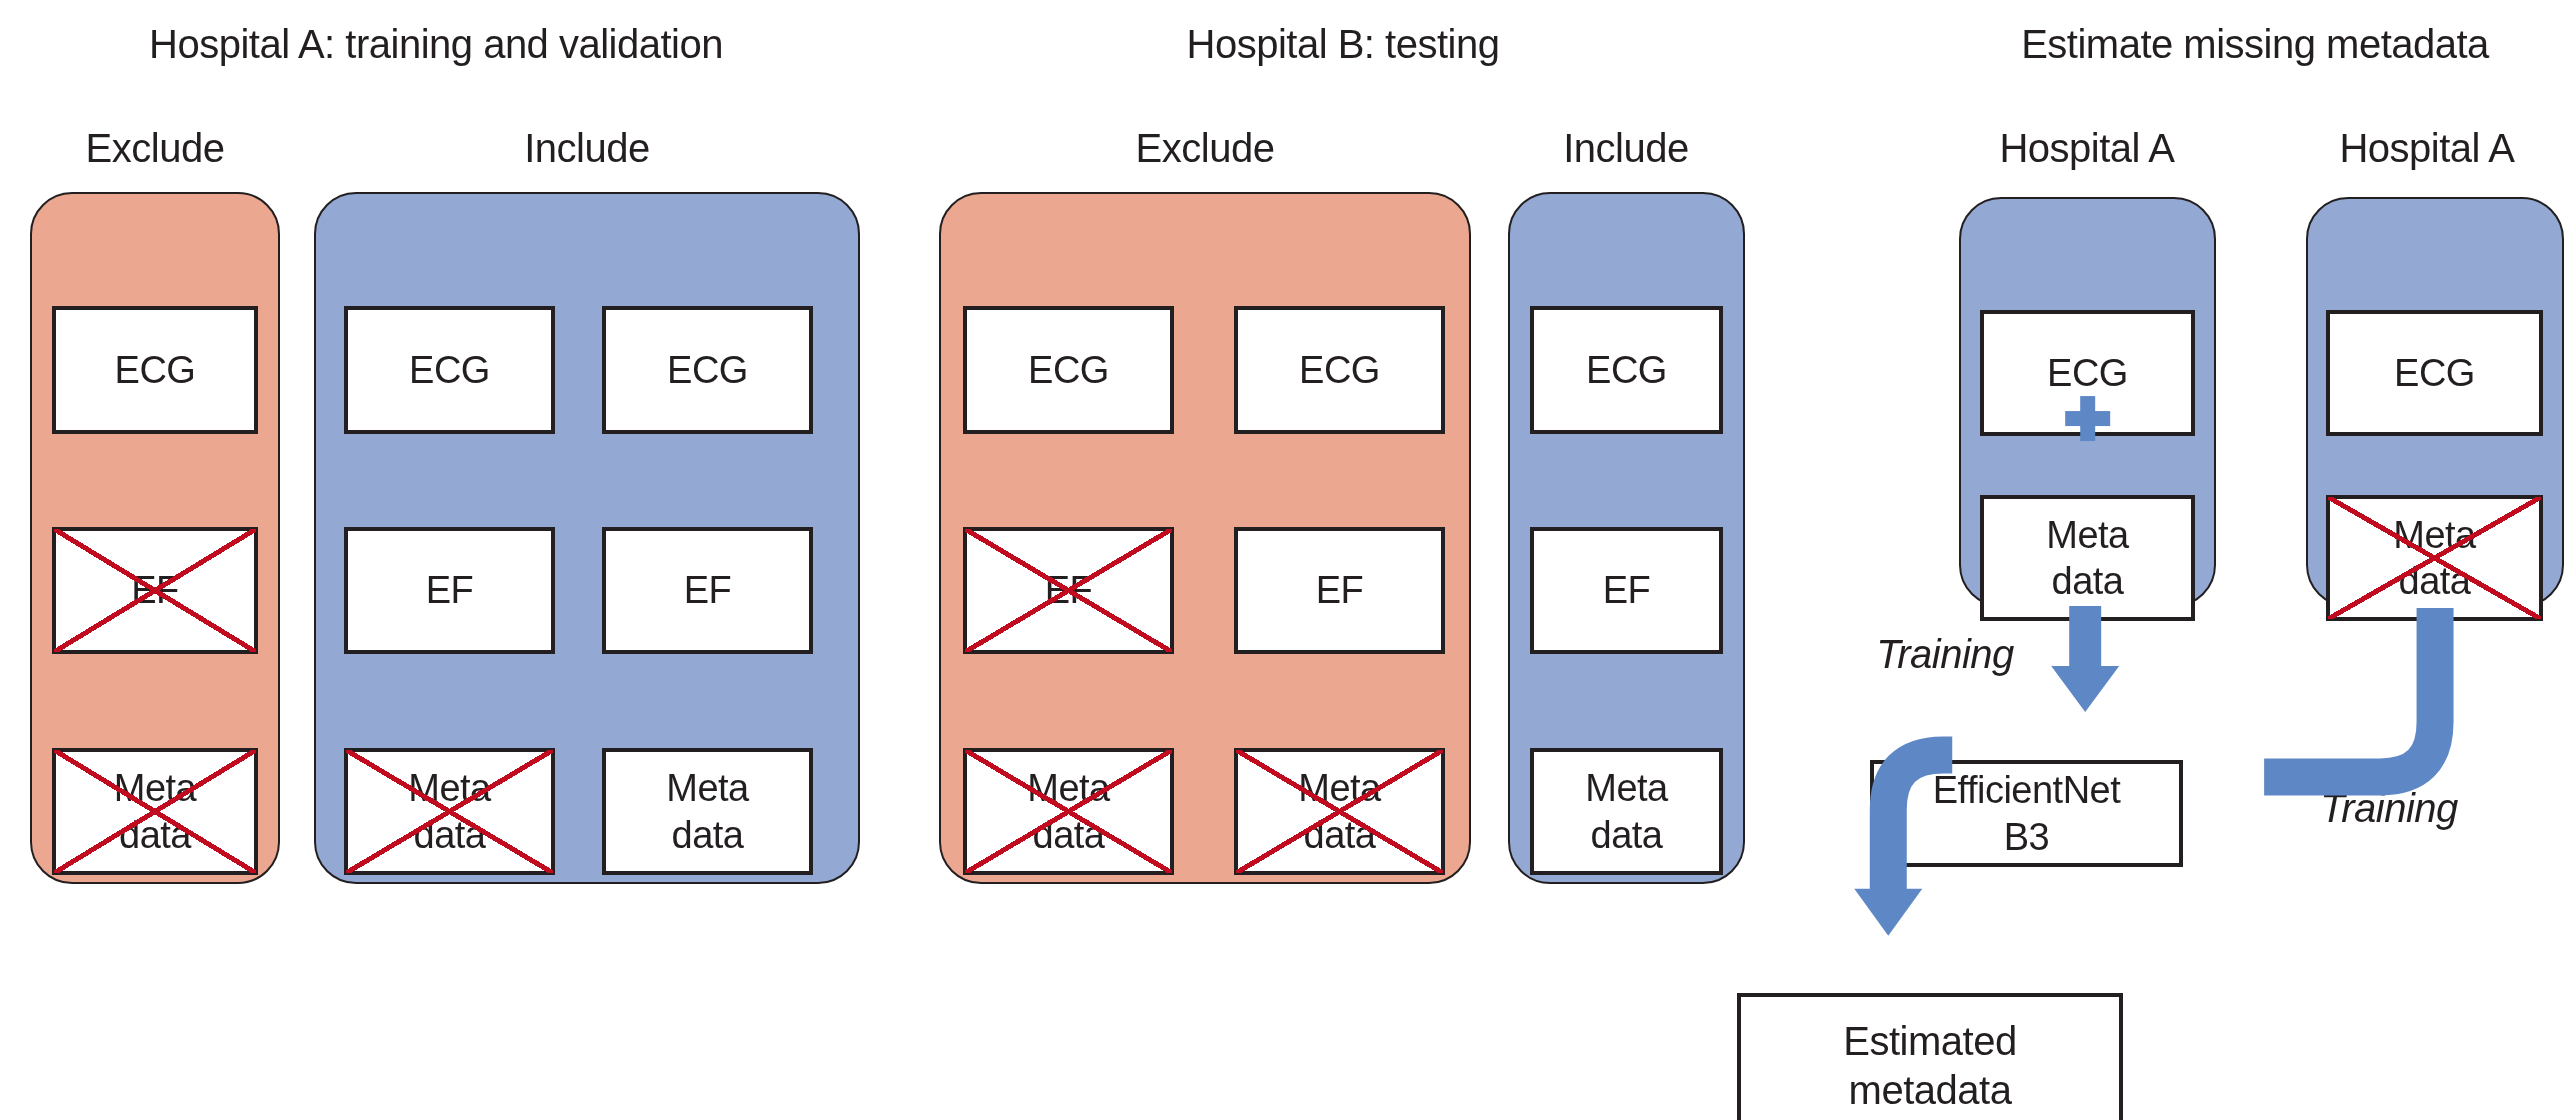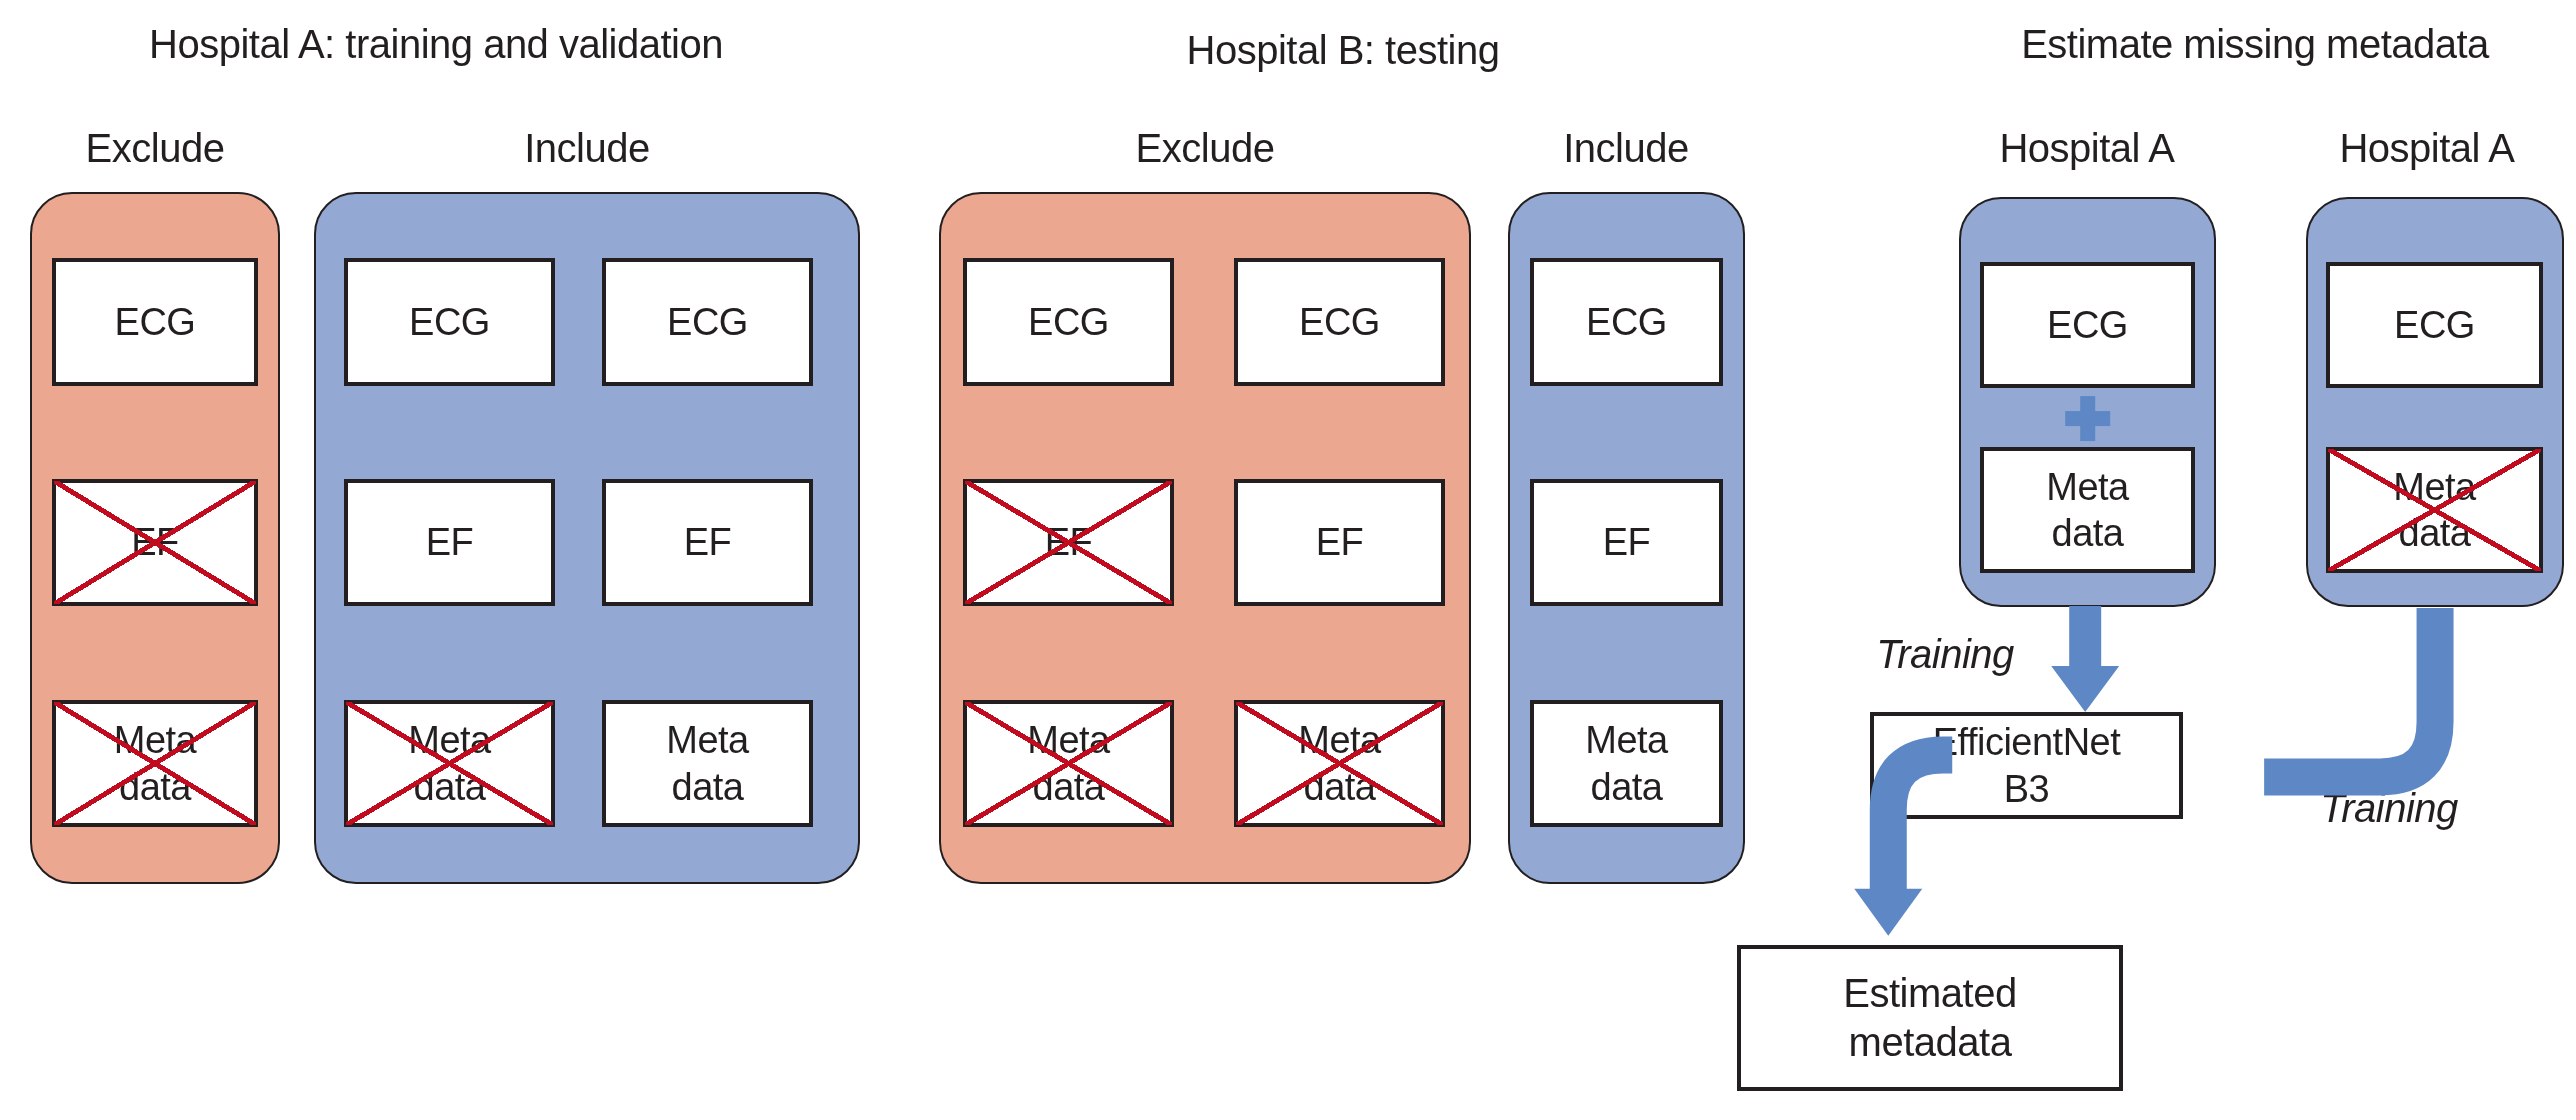--- a/index.html
+++ b/index.html
@@ -39,20 +39,21 @@
     border:4px solid #231f20;
     box-sizing:border-box;
     display:flex;
     align-items:center;
     justify-content:center;
     text-align:center;
     font-size:38px;
     line-height:1.22;
     white-space:pre-line;
     letter-spacing:-0.5px;
+    margin-top:48px;
   }
   .databox.crossed::before,
   .databox.crossed::after{
     content:"";
     position:absolute;
     left:-2px;top:-2px;right:-2px;bottom:-2px;
     pointer-events:none;
   }
   .databox.crossed::before{
     background:linear-gradient(to top right,
@@ -81,21 +82,21 @@
     left:0;top:0;width:2576px;height:1121px;
     pointer-events:none;
   }
 </style>
 </head>
 <body>
 
 <div id="canvas">
 
   <div class="title" style="left:86px;top:22px;width:700px;">Hospital A: training and validation</div>
-  <div class="title" style="left:993px;top:28px;width:700px;">Hospital B: testing</div>
+  <div class="title" style="left:993px;top:22px;width:700px;">Hospital B: testing</div>
   <div class="title" style="left:1955px;top:22px;width:600px;">Estimate missing metadata</div>
 
   <div class="col-label" style="left:55px;top:126px;width:200px;">Exclude</div>
   <div class="col-label" style="left:487px;top:126px;width:200px;">Include</div>
   <div class="col-label" style="left:1105px;top:126px;width:200px;">Exclude</div>
   <div class="col-label" style="left:1526px;top:126px;width:200px;">Include</div>
   <div class="col-label" style="left:1962px;top:126px;width:250px;">Hospital A</div>
   <div class="col-label" style="left:2302px;top:126px;width:250px;">Hospital A</div>
 
   <div class="panel salmon" style="left:30px;top:192px;width:250px;height:692px;"></div>

